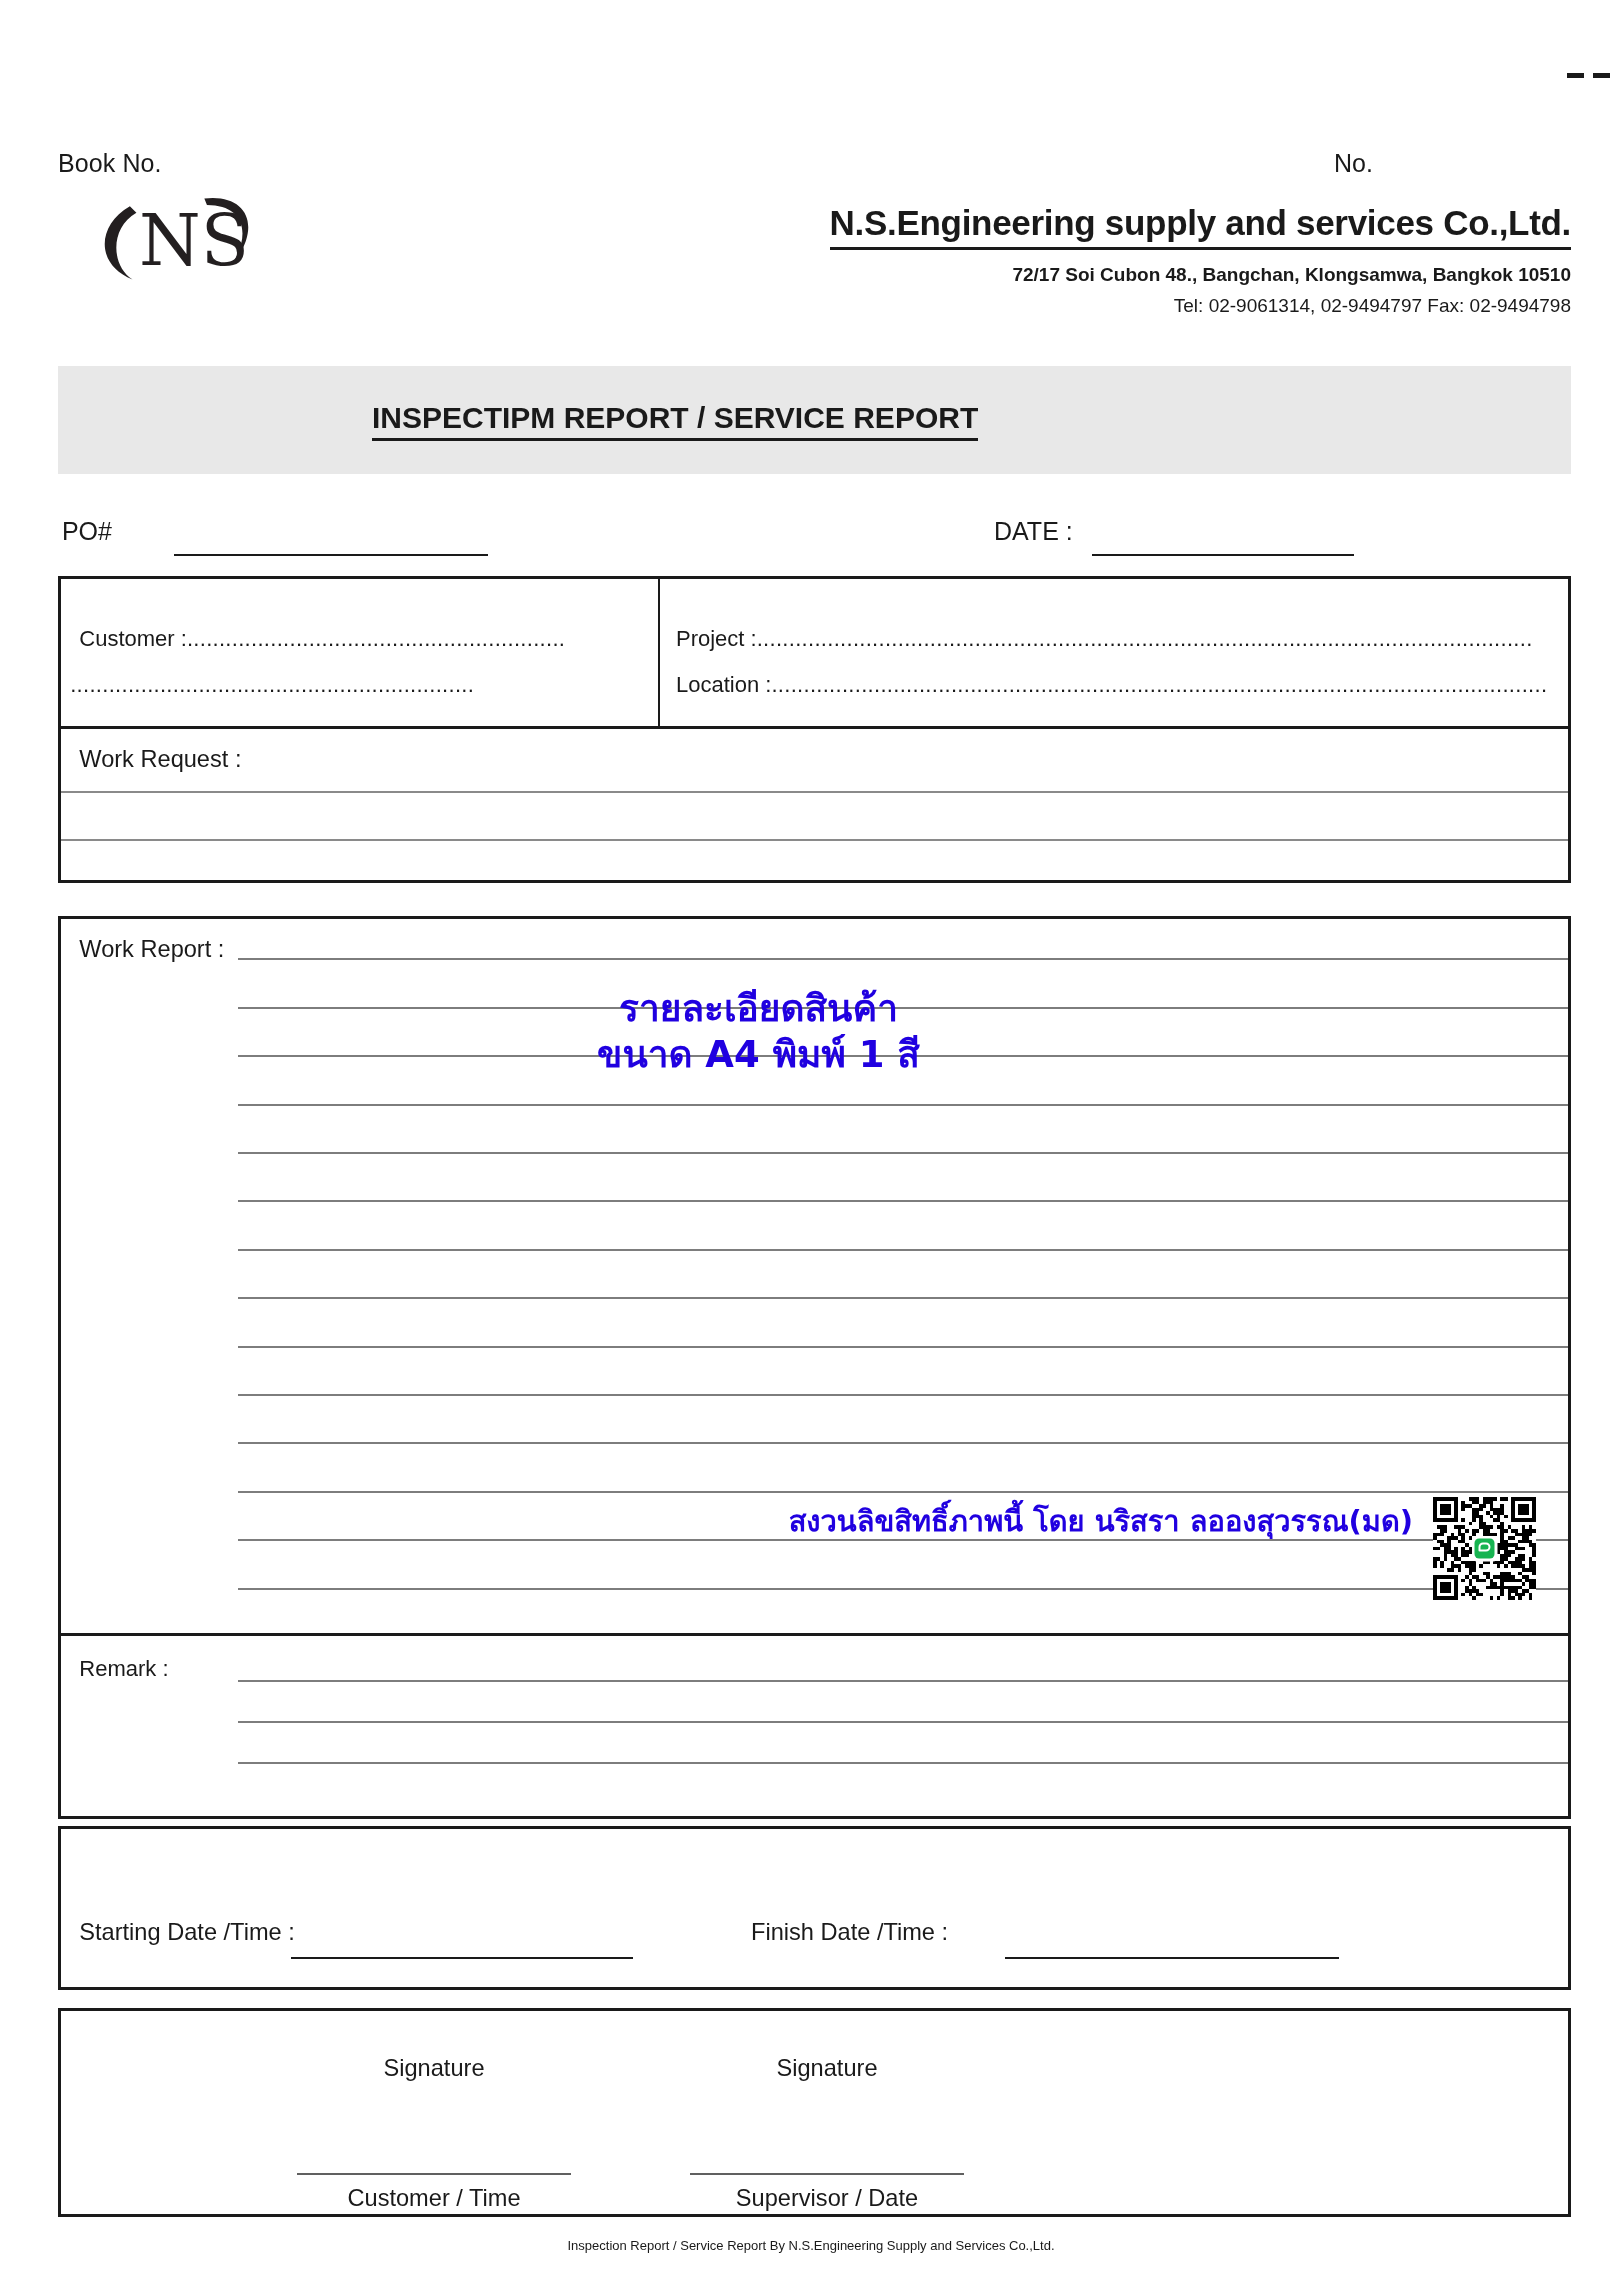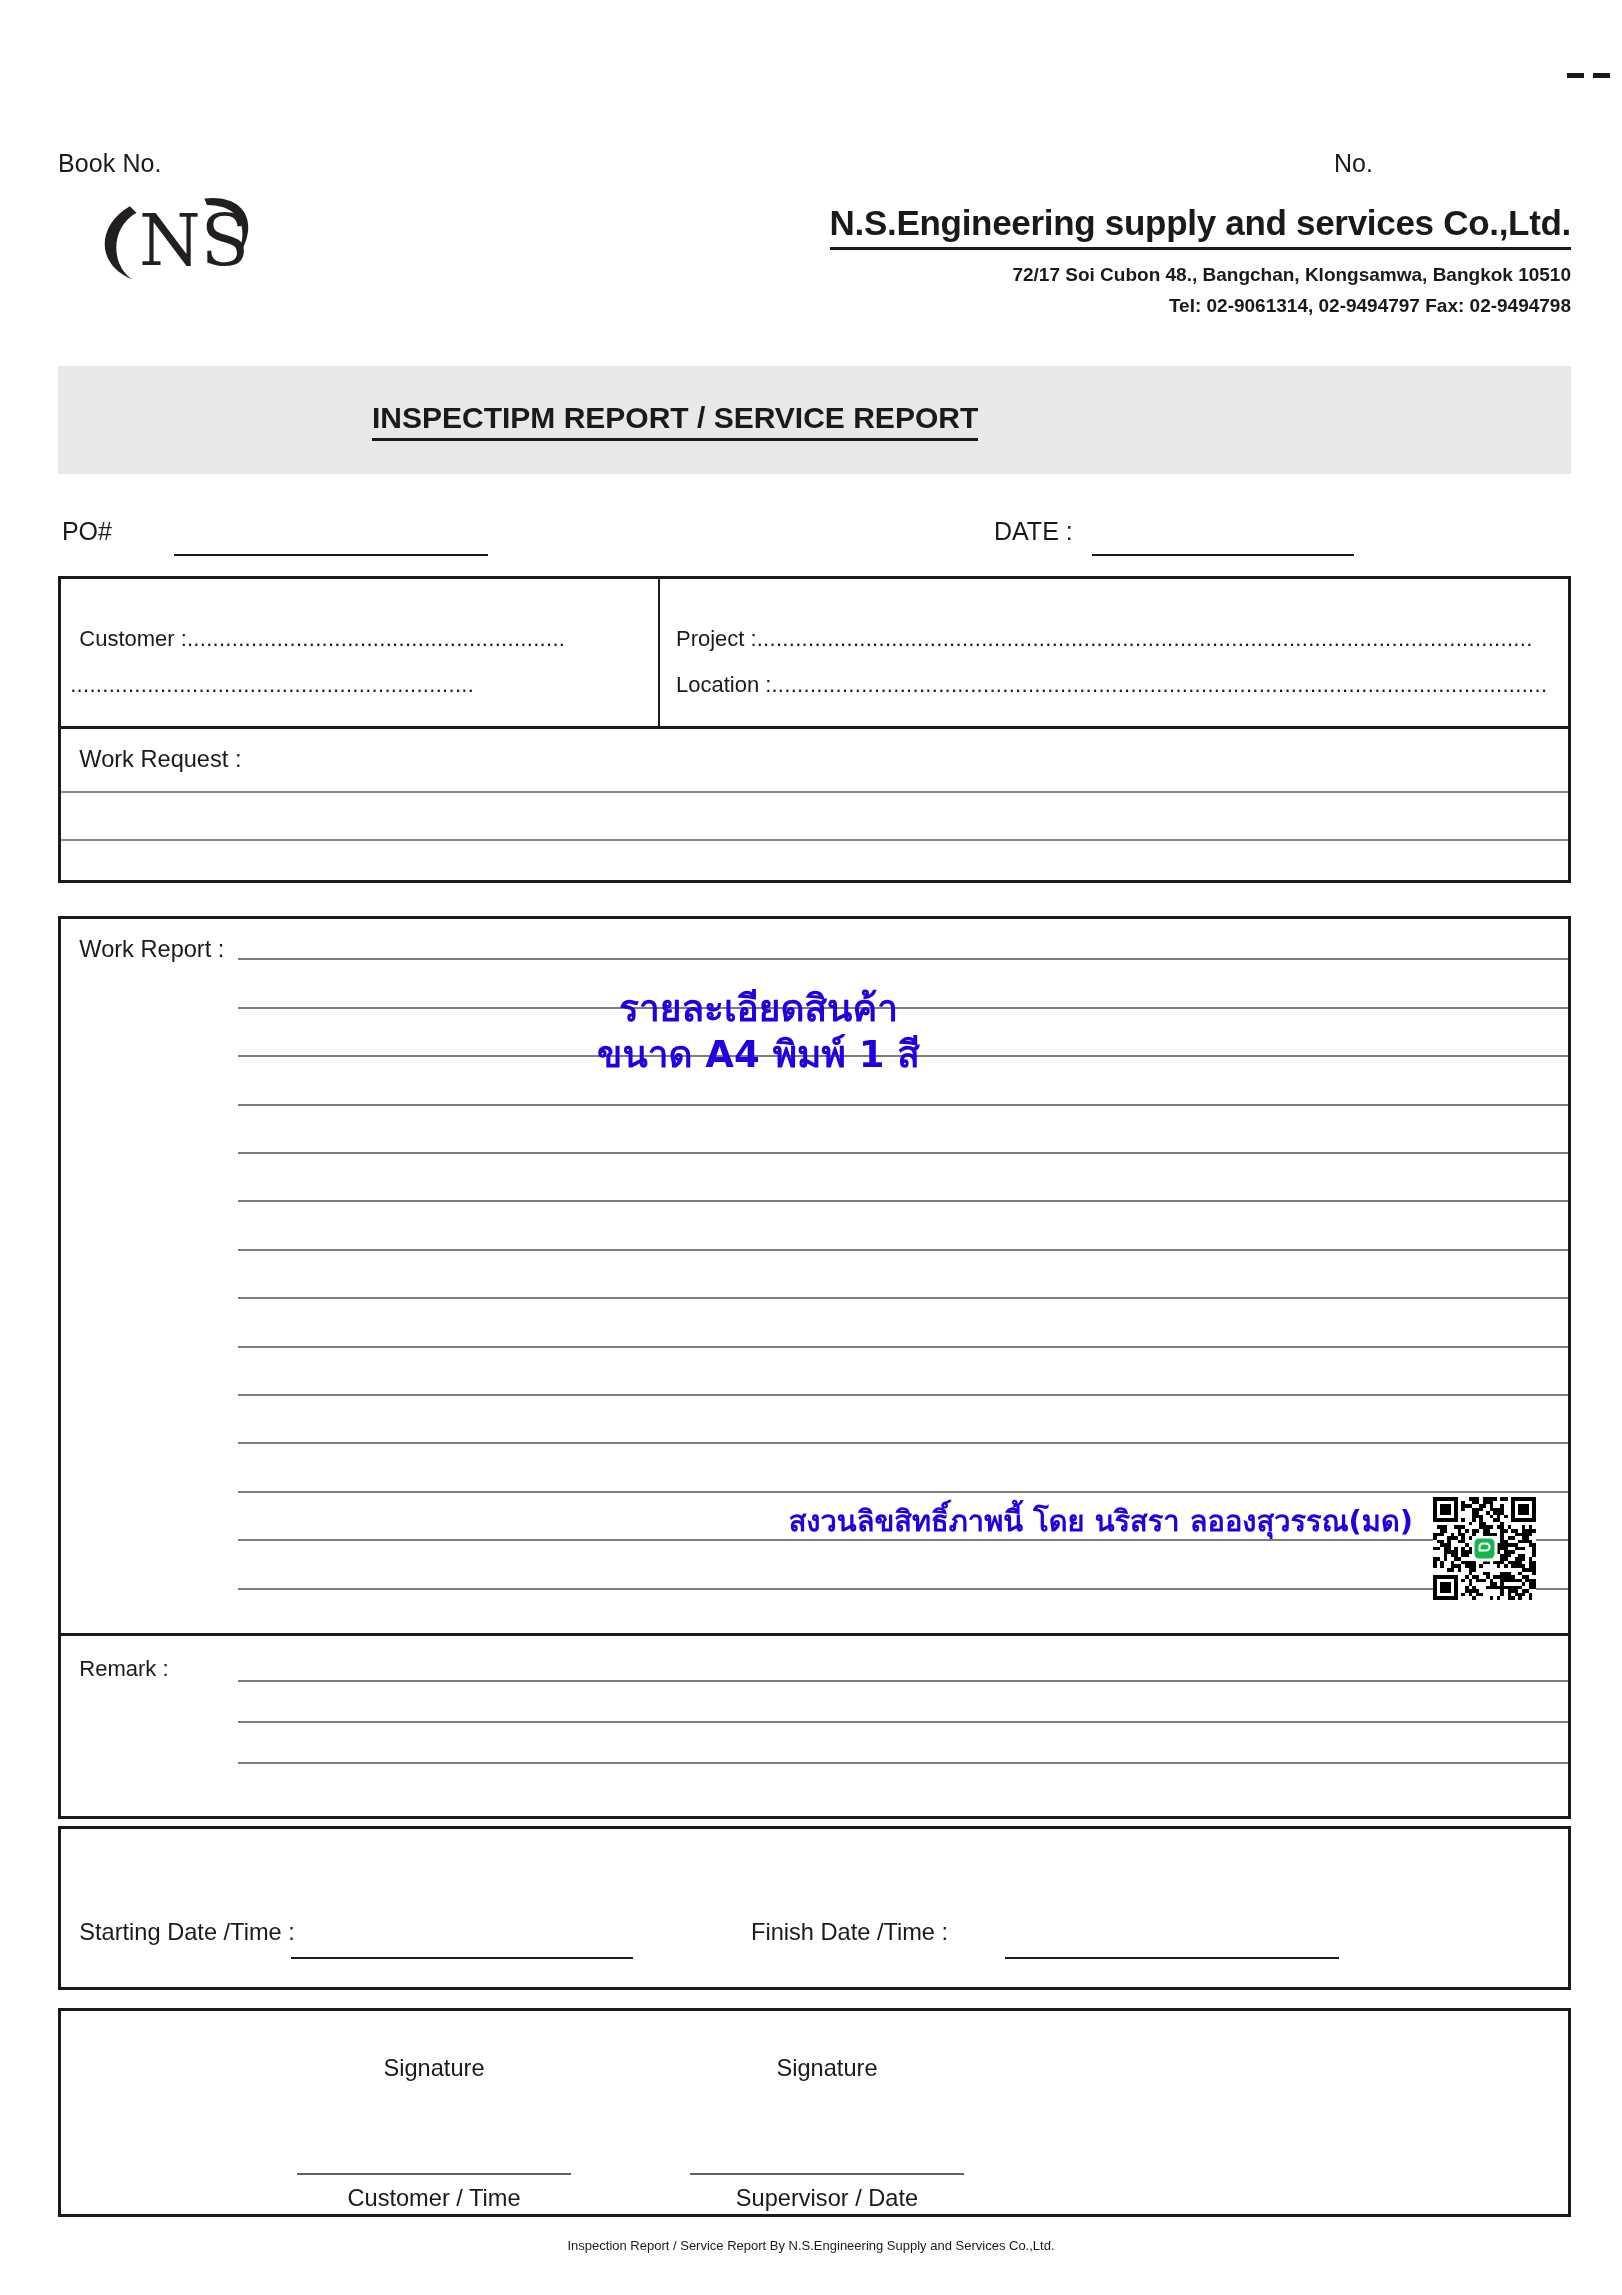--- a/index.html
+++ b/index.html
@@ -86,21 +86,21 @@
     white-space: nowrap;
   }
   .company-addr {
     font-size: 19px;
     font-weight: bold;
     margin-top: 14.4px;
     white-space: nowrap;
   }
   .company-tel {
     font-size: 19px;
-    font-weight: bold;
+    font-weight: normal;
     margin-top: 9.2px;
     white-space: nowrap;
   }
 
   
   .title-band {
     position: absolute;
     left: 58px;
     top: 366px;
     width: 1513px;

